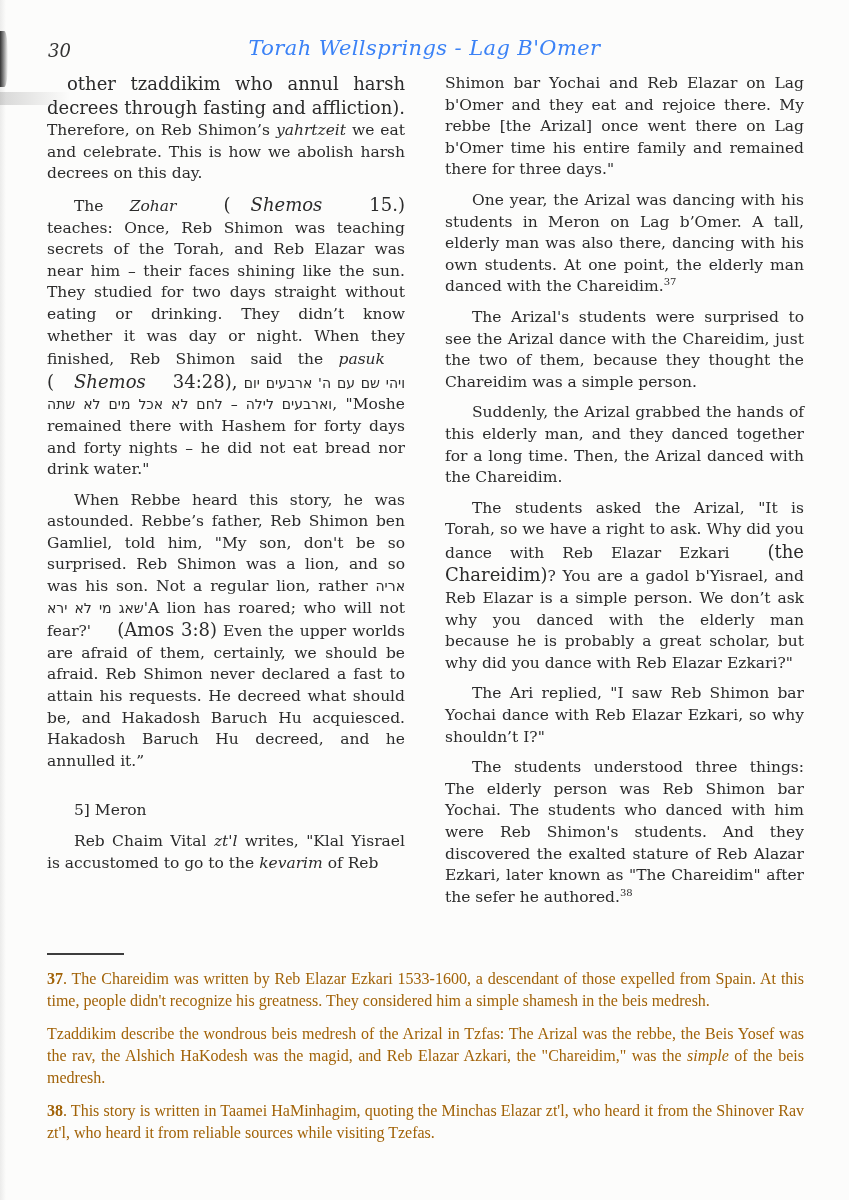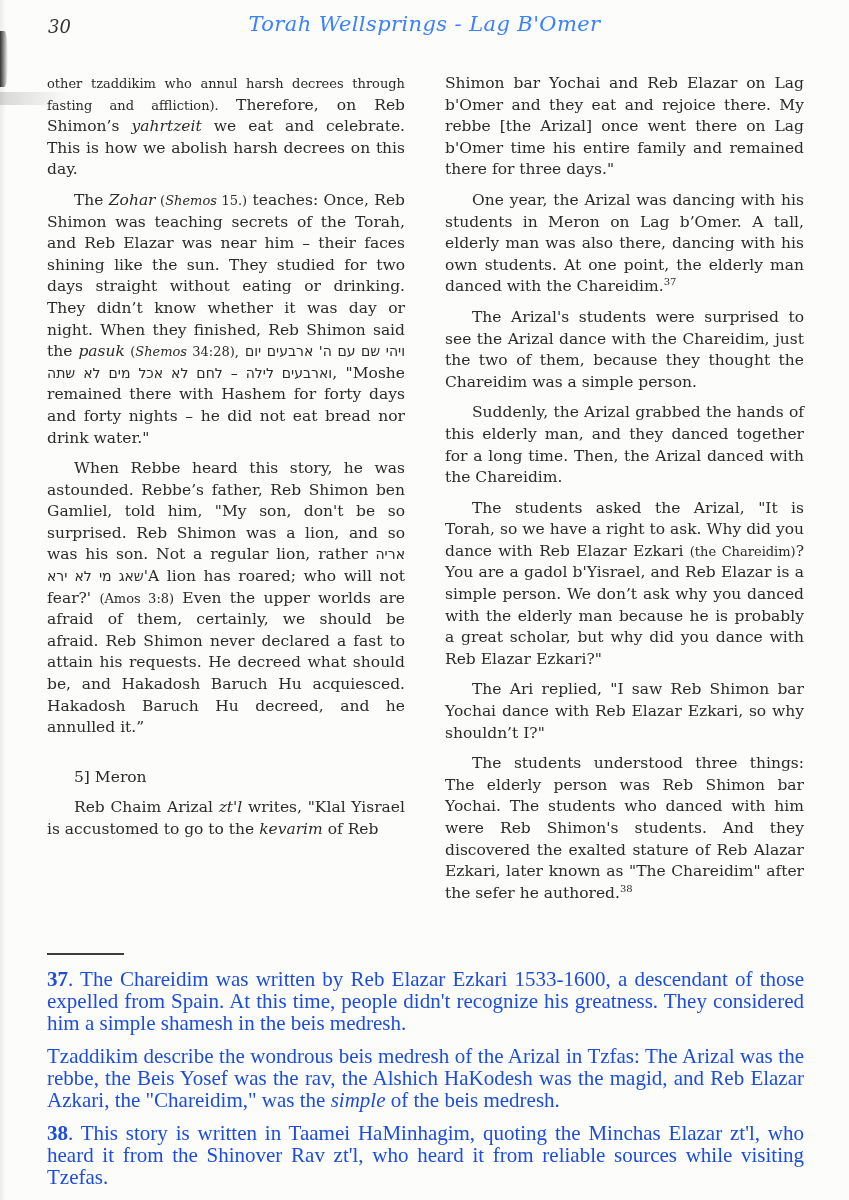--- a/index.html
+++ b/index.html
@@ -10,66 +10,66 @@
     font-family: "DejaVu Serif", serif; color: #2b2b2b;
   }
   
   .edge-shade { position:absolute; left:0; top:0; width:6px; height:1200px;
     background: linear-gradient(to right, rgba(90,90,90,0.10), rgba(0,0,0,0)); }
   .smudge-1 { position:absolute; left:0; top:31px; width:8px; height:56px;
     background: linear-gradient(to right, #343434, rgba(52,52,52,0)); border-radius: 0 45% 45% 0; }
   .smudge-2 { position:absolute; left:0; top:92px; width:70px; height:13px;
     background: linear-gradient(to right, rgba(130,130,130,0.30), rgba(130,130,130,0)); }
 
-  .header { position:absolute; top:12px; left:0; width:849px; height:34px; }
+  .header { position:absolute; top:36px; left:0; width:849px; height:34px; }
   .pagenum { position:absolute; left:48px; top:4px; font-style: italic; font-size:18px; color:#333; }
   .title { text-align:center; font-style: italic; font-size:21px; letter-spacing:0.4px; color:#3b82f6; }
 
   .col { position:absolute; top:73px; text-align: justify;
     font-size:15.5px; line-height:21.6px; }
   .col-left  { left:47px;  width:358px; }
   .col-right { left:445px; width:359px; }
 
   .para { margin:0; }
   .para + .para { margin-top:9px; }
   .para.ind { text-indent:27px; }
   .para.hd { margin-top:28px; }
 
-  .sm  { font-size:13px; }
+  .sm  { font-size:18px;margin-left:20px; }
   .it  { font-style:italic; }
   .he  { font-family:"DejaVu Sans", sans-serif; font-size:14px; }
   .bd  { font-weight:bold; }
   sup.sup { font-size:10px; line-height:0; vertical-align:super; }
 
   .fnrule { position:absolute; left:47px; top:953px; width:77px; height:0;
     border-top:2px solid #3d3d3d; }
   .footnotes { position:absolute; left:47px; top:968px; width:757px;
     text-align: justify; font-family:"Liberation Serif", serif;
-    font-size:21px; line-height:22px; color:#1d4ed8; }
+    font-size:16px; line-height:22px; color:#a16207; }
   .footnotes .para + .para { margin-top:11px; }
 </style>
 </head>
 <body>
 
 <div class="page">
   <div class="edge-shade"></div>
   <div class="smudge-1"></div>
   <div class="smudge-2"></div>
 
   <div class="header">
     <div class="pagenum">30</div>
     <div class="title">Torah Wellsprings - Lag B'Omer</div>
   </div>
 
   <div class="col col-left">
       <p class="para"><span class="sm">other tzaddikim who annul harsh decrees through fasting and affliction). </span><span class="">Therefore, on Reb Shimon’s </span><span class="it">yahrtzeit</span><span class=""> we eat and celebrate. This is how we abolish harsh decrees on this day.</span></p>
       <p class="para ind"><span class="">The </span><span class="it">Zohar</span><span class="sm"> (</span><span class="sm it">Shemos</span><span class="sm"> 15.)</span><span class=""> teaches: Once, Reb Shimon was teaching secrets of the Torah, and Reb Elazar was near him – their faces shining like the sun. They studied for two days straight without eating or drinking. They didn’t know whether it was day or night. When they finished, Reb Shimon said the </span><span class="it">pasuk</span><span class="sm"> (</span><span class="sm it">Shemos</span><span class="sm"> 34:28),</span><span class=""> </span><span class="he" dir="rtl">ויהי שם עם ה' ארבעים יום וארבעים לילה – לחם לא אכל מים לא שתה</span><span class="">, "Moshe remained there with Hashem for forty days and forty nights – he did not eat bread nor drink water."</span></p>
       <p class="para ind"><span class="">When Rebbe heard this story, he was astounded. Rebbe’s father, Reb Shimon ben Gamliel, told him, "My son, don't be so surprised. Reb Shimon was a lion, and so was his son. Not a regular lion, rather </span><span class="he" dir="rtl">אריה שאג מי לא ירא</span><span class="">'A lion has roared; who will not fear?' </span><span class="sm">(Amos 3:8)</span><span class=""> Even the upper worlds are afraid of them, certainly, we should be afraid. Reb Shimon never declared a fast to attain his requests. He decreed what should be, and Hakadosh Baruch Hu acquiesced. Hakadosh Baruch Hu decreed, and he annulled it.”</span></p>
       <p class="para ind hd"><span class="">5] Meron</span></p>
-      <p class="para ind"><span class="">Reb Chaim Arizal </span><span class="it">zt'l</span><span class=""> writes, "Klal Yisrael is accustomed to go to the </span><span class="it">kevarim</span><span class=""> of Reb</span></p>
+      <p class="para ind"><span class="">Reb Chaim Vital </span><span class="it">zt'l</span><span class=""> writes, "Klal Yisrael is accustomed to go to the </span><span class="it">kevarim</span><span class=""> of Reb</span></p>
     </div>
   <div class="col col-right">
       <p class="para"><span class="">Shimon bar Yochai and Reb Elazar on Lag b'Omer and they eat and rejoice there. My rebbe [the Arizal] once went there on Lag b'Omer time his entire family and remained there for three days."</span></p>
       <p class="para ind"><span class="">One year, the Arizal was dancing with his students in Meron on Lag b’Omer. A tall, elderly man was also there, dancing with his own students. At one point, the elderly man danced with the Chareidim.</span><sup class="sup">37</sup></p>
       <p class="para ind"><span class="">The Arizal's students were surprised to see the Arizal dance with the Chareidim, just the two of them, because they thought the Chareidim was a simple person.</span></p>
       <p class="para ind"><span class="">Suddenly, the Arizal grabbed the hands of this elderly man, and they danced together for a long time. Then, the Arizal danced with the Chareidim.</span></p>
       <p class="para ind"><span class="">The students asked the Arizal, "It is Torah, so we have a right to ask. Why did you dance with Reb Elazar Ezkari </span><span class="sm">(the Chareidim)</span><span class="">? You are a gadol b'Yisrael, and Reb Elazar is a simple person. We don’t ask why you danced with the elderly man because he is probably a great scholar, but why did you dance with Reb Elazar Ezkari?"</span></p>
       <p class="para ind"><span class="">The Ari replied, "I saw Reb Shimon bar Yochai dance with Reb Elazar Ezkari, so why shouldn’t I?"</span></p>
       <p class="para ind"><span class="">The students understood three things: The elderly person was Reb Shimon bar Yochai. The students who danced with him were Reb Shimon's students. And they discovered the exalted stature of Reb Alazar Ezkari, later known as "The Chareidim" after the sefer he authored.</span><sup class="sup">38</sup></p>
     </div>

